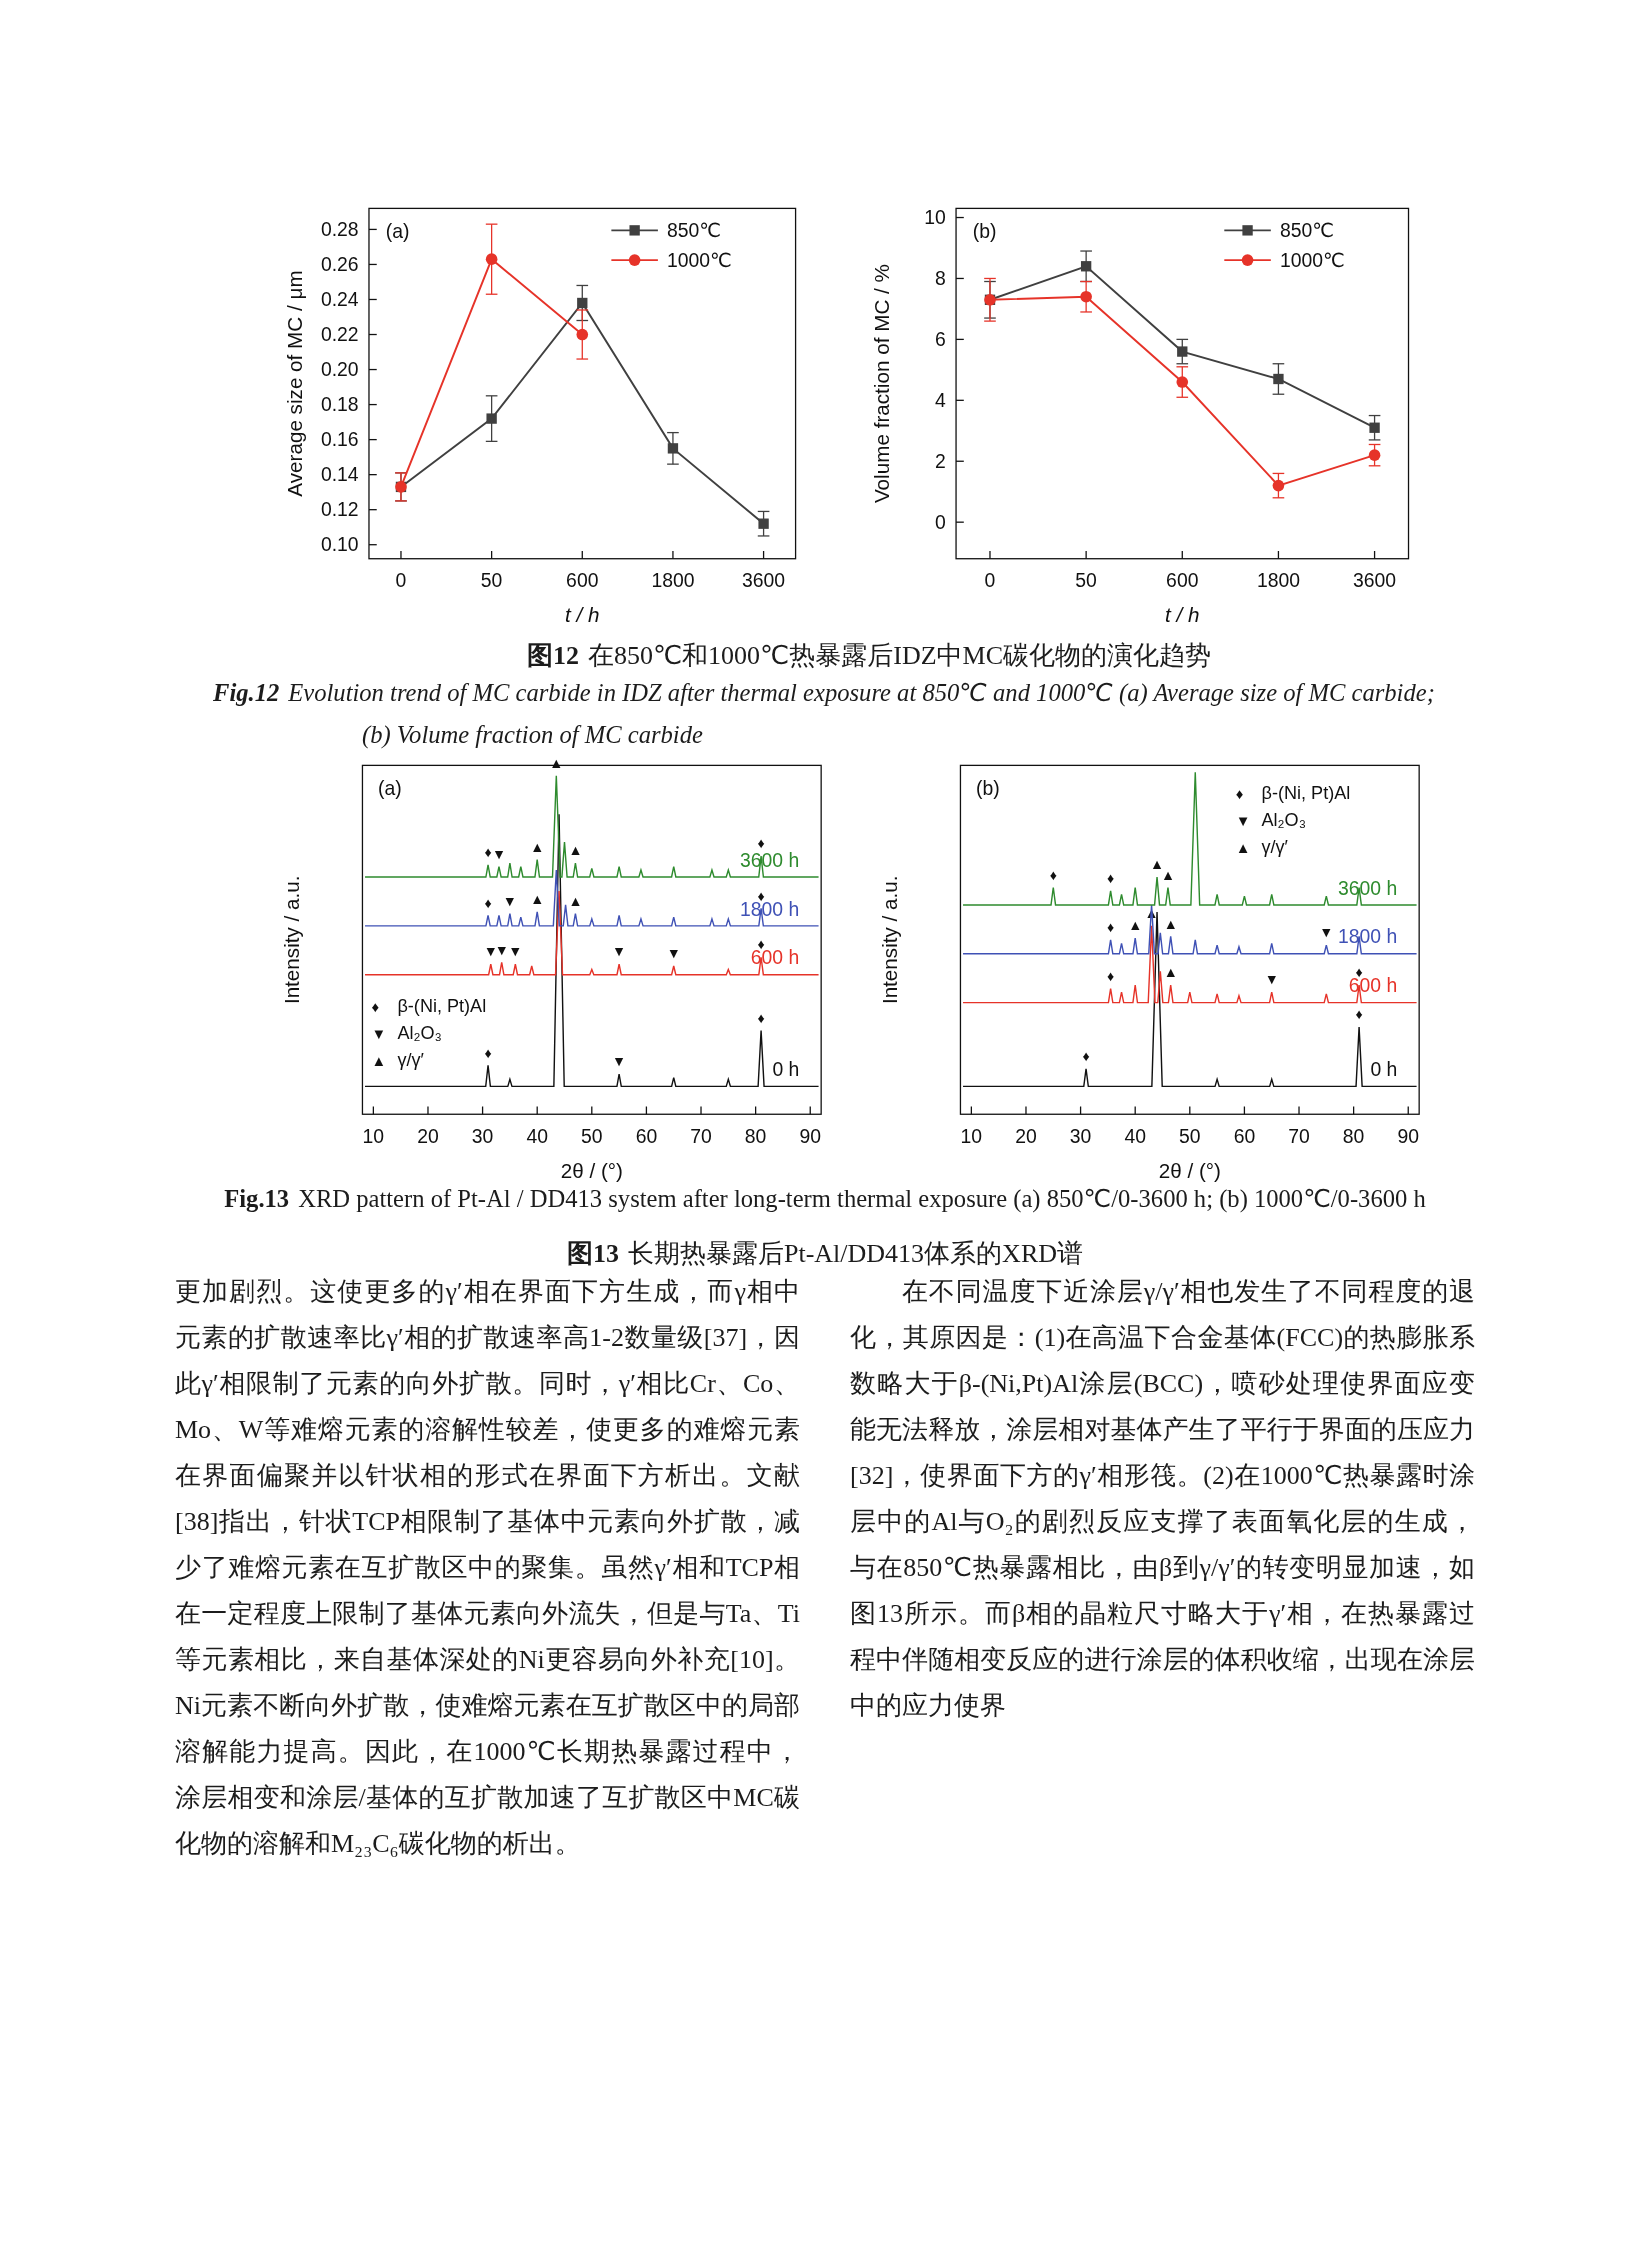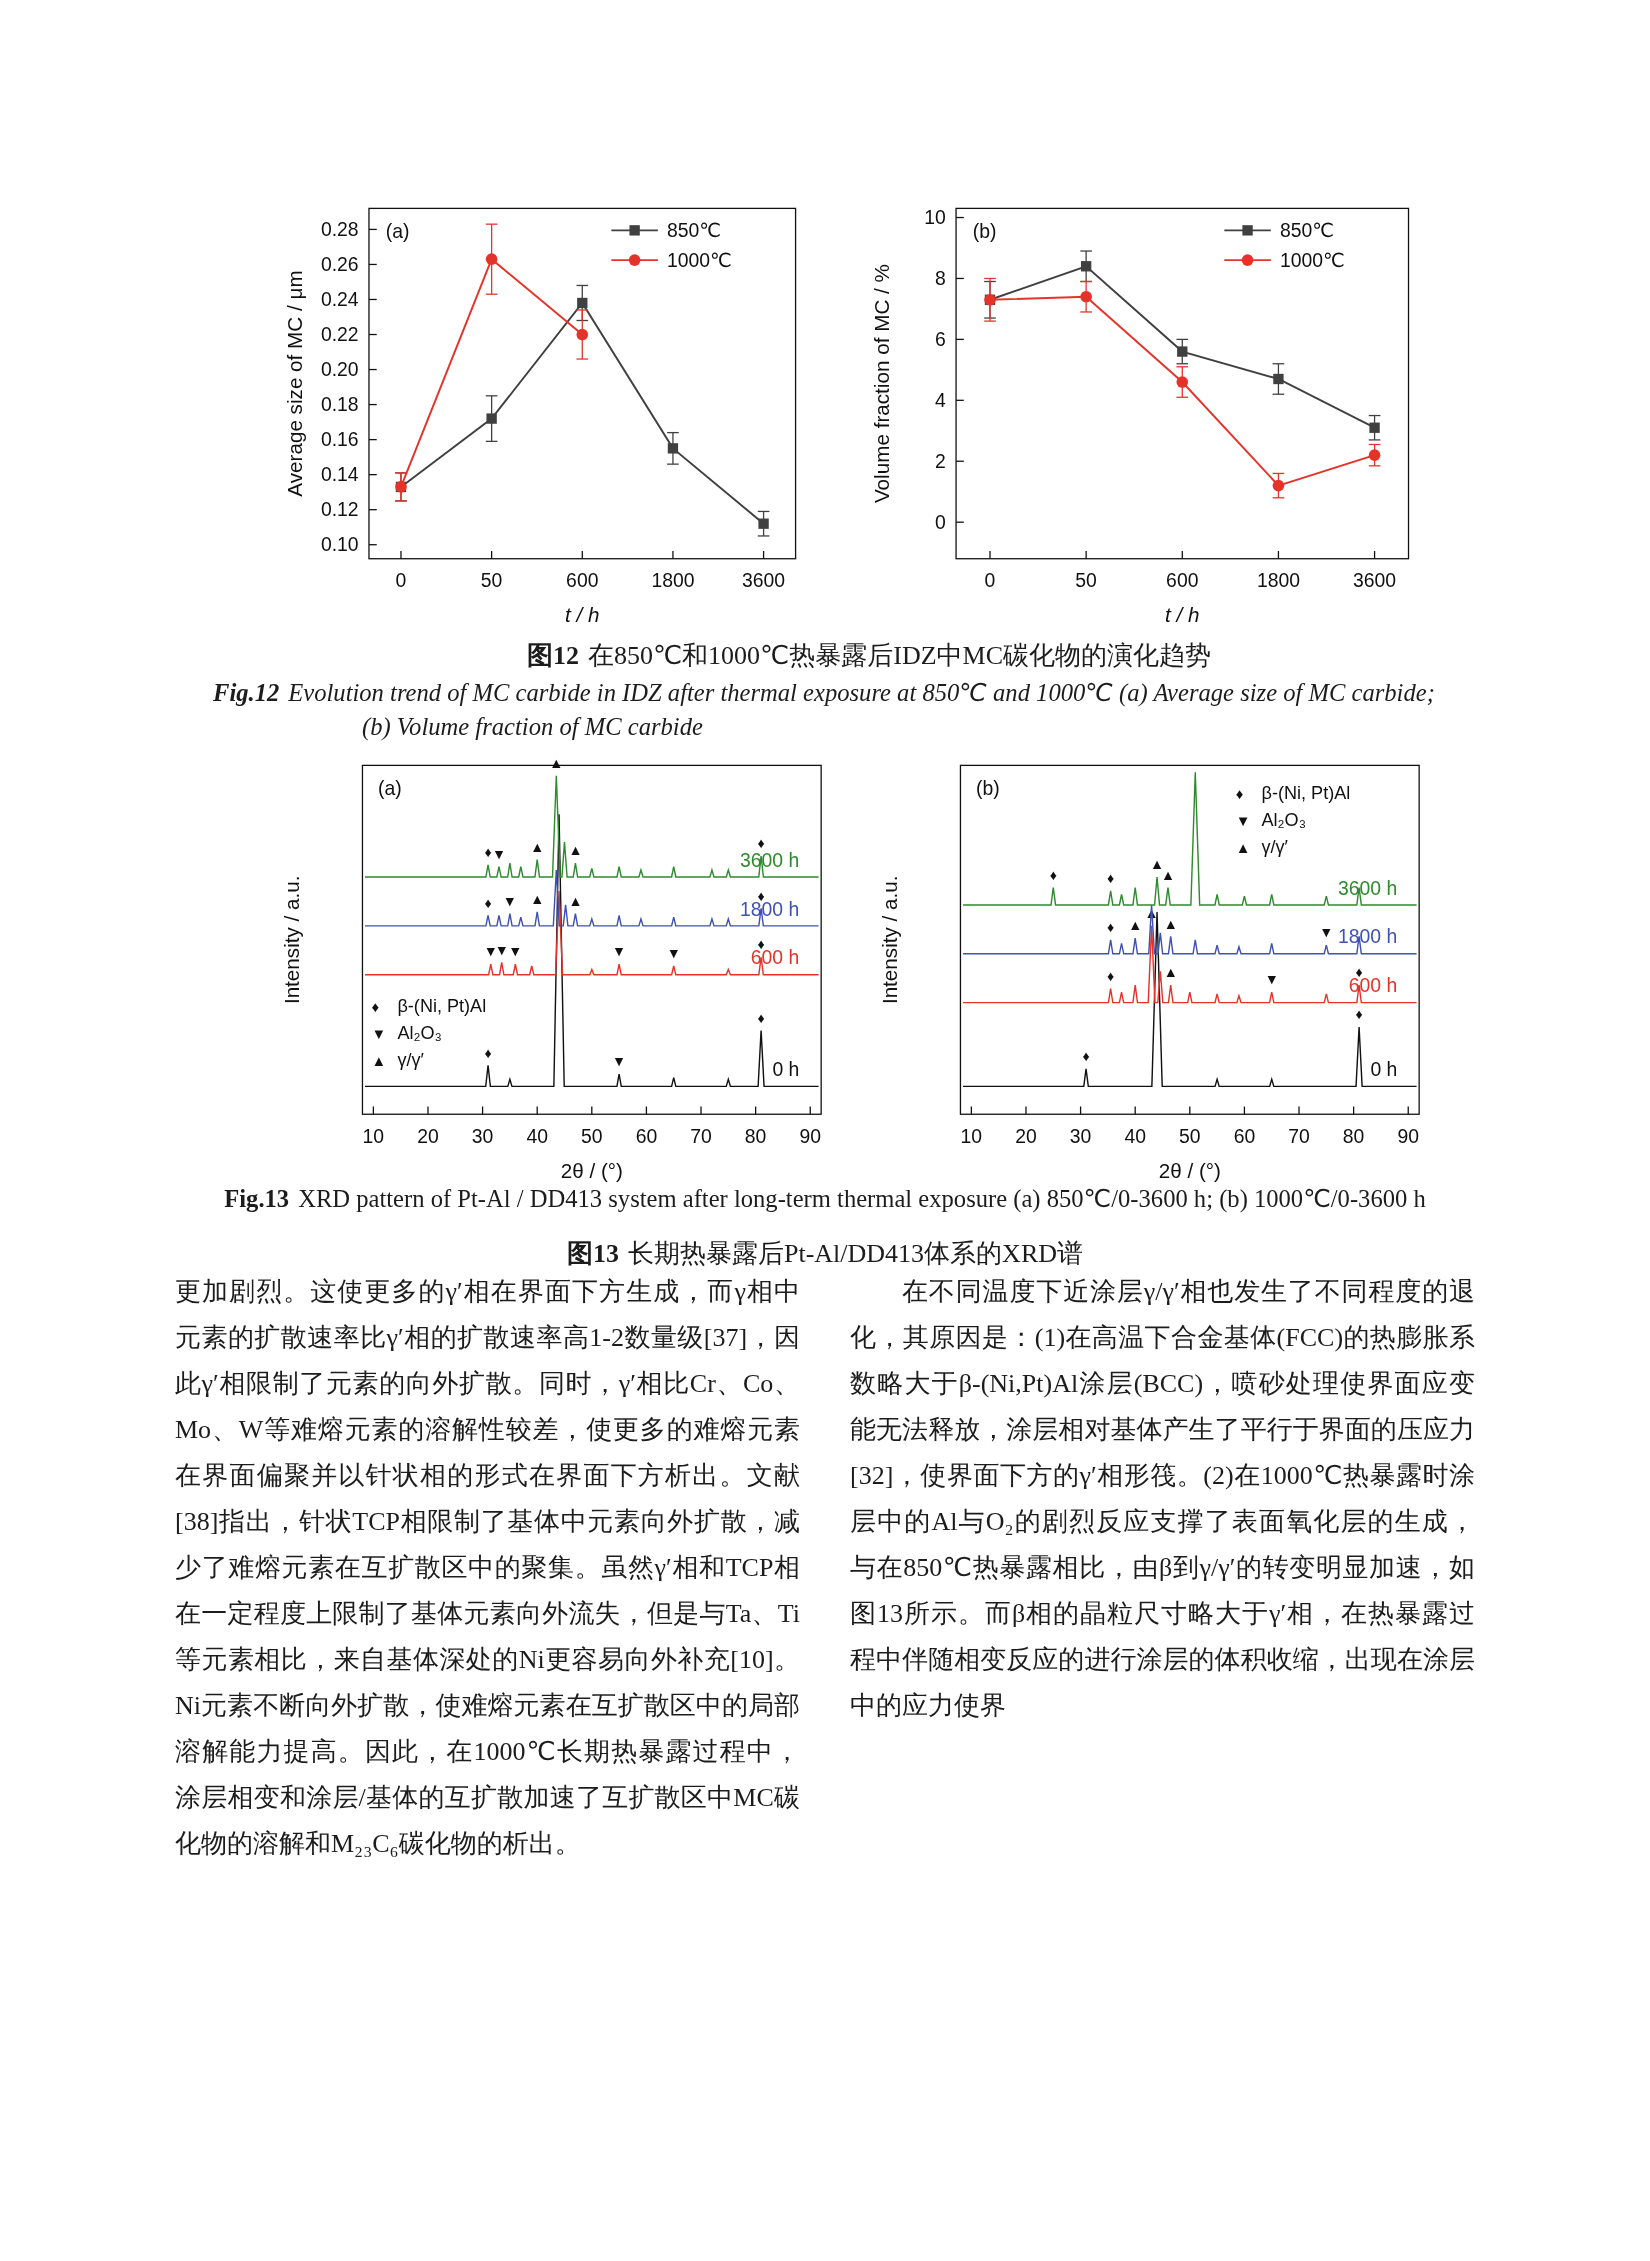--- a/index.html
+++ b/index.html
@@ -20,21 +20,21 @@
   #c12b { left:859px; top:189px;  width:569px; height:446px; }
   #c13a { left:272px;  top:749px; width:575px; height:443px; }
   #c13b { left:870px; top:749px; width:575px; height:443px; }
   .cap-center { position:absolute; left:0; width:100%; text-align:center; font-size:26px; }
   .cap-center .b, .capen .b { font-weight:bold; margin-right:9px; }
   #cap12cn { top:638px;margin-left:44px; }
   #cap13cn { top:1236px; }
   #cap13en { top:1184px; font-size:24.6px; }
   .capen { position:absolute; font-size:24.6px; line-height:34px; }
   #cap12en { top:676px; left:213px; right:149px;font-style:italic; }
-  #cap12en .line2 { padding-left:149px; }
+  #cap12en .line2 { padding-left:149px;margin-top:8px; }
   .col {
     position:absolute; top:1261px; width:641px;
     font-size:26px; line-height:46px; text-align:justify;
   }
   .col.left  { left:167px; }
   .col.right { left:842px; }
   .col p { margin:8px; }
   .col p.ind { text-indent:2em; }
 </style>
 </head>

